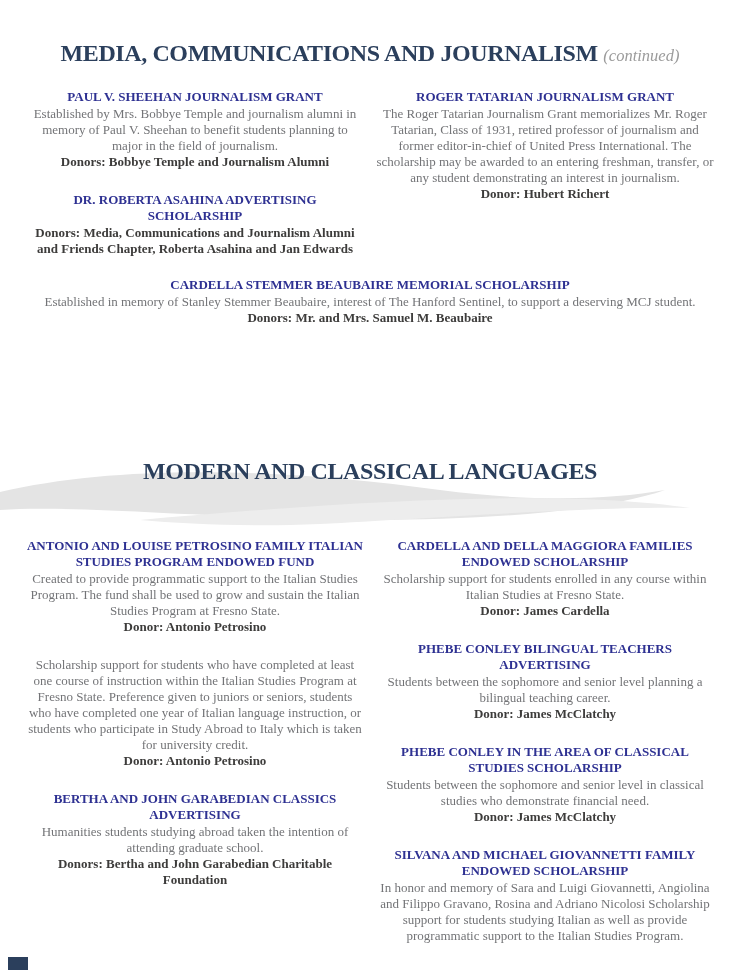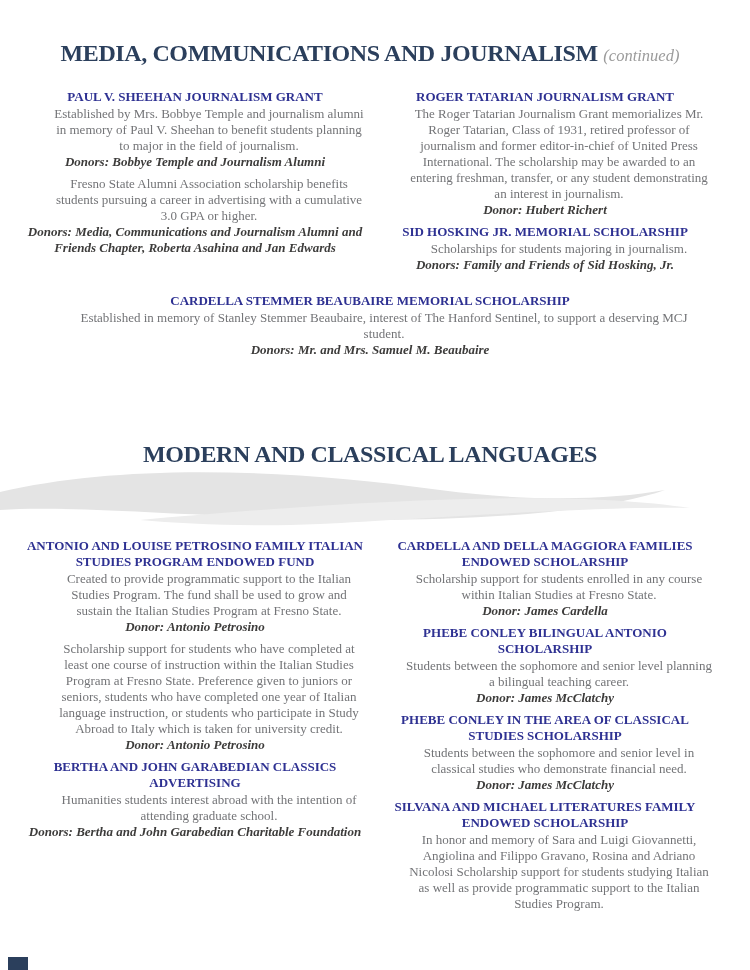--- a/index.html
+++ b/index.html
@@ -4,33 +4,33 @@
 <style>
   html,body { margin:0; padding:0; background:#ffffff; }
   body { width:750px; height:970px; font-family:"Liberation Serif","DejaVu Serif",serif; }
   .page { position:relative; width:740px; height:970px; overflow:hidden; background:#fff; }
 
   
   .sec-header { text-align:center; color:var(--header-c,#2b3f5c); font-weight:700;
                 font-size:24px; letter-spacing:-0.4px; line-height:1.1; }
   .sec-header .suffix { color:#9b9b9b; font-weight:400; font-style:italic; font-size:16.5px; letter-spacing:0; }
   .header1 { margin:0; padding-top:40px; }
-  .header2 { position:absolute; top:441px; left:0; right:0; margin:0; z-index:2; }
+  .header2 { position:absolute; top:458px; left:0; right:0; margin:0; z-index:2; }
 
   
   .columns { display:flex; gap:12px; padding:0 26px; }
   .columns1 { margin-top:23px; }
   .columns2 { position:absolute; top:538px; left:0; right:0; z-index:2; }
-  .col { flex:1; display:flex; flex-direction:column; gap:6px; }
+  .col { flex:1; display:flex; flex-direction:column; gap:22px; }
 
   
   .entry { text-align:center; font-size:13px; line-height:16px; }
   .entry-title  { color:var(--title-c,#2e3192); font-weight:700; margin-bottom:1px; }
-  .entry-desc   { color:var(--body-c,#737477);margin-left:28px; }
-  .entry-donors { color:var(--donor-c,#3d3c3b); font-weight:700;font-style:italic; }
+  .entry-desc   { color:var(--body-c,#737477); }
+  .entry-donors { color:var(--donor-c,#3d3c3b); font-weight:700; }
 
   .full-entry { margin-top:20px; padding:0 44px; }
 
   
   .swoosh { position:absolute; top:462px; left:0; width:750px; height:75px; z-index:1; }
   .swoosh .w1 { fill:var(--swoosh-c,#e4e4e4); }
   .swoosh .w2 { fill:#ededed; }
 
   
   .corner-mark { position:absolute; left:8px; bottom:0; width:20px; height:13px;
@@ -47,34 +47,29 @@
   </h1>
 
   <div class="columns columns1">
     <div class="col">
       <div class="entry">
         <div class="entry-title">PAUL V. SHEEHAN JOURNALISM GRANT</div>
         <div class="entry-desc">Established by Mrs. Bobbye Temple and journalism alumni in memory of Paul V. Sheehan to benefit students planning to major in the field of journalism.</div>
         <div class="entry-donors">Donors: Bobbye Temple and Journalism Alumni</div>
       </div>
       <div class="entry">
-        <div class="entry-desc">Fresno State Alumni Association scholarship benefits students pursuing a career in advertising with a cumulative 3.0 GPA or higher.</div>
+        <div class="entry-title">DR. ROBERTA ASAHINA ADVERTISING SCHOLARSHIP</div>
         <div class="entry-donors">Donors: Media, Communications and Journalism Alumni and Friends Chapter, Roberta Asahina and Jan Edwards</div>
       </div>
     </div>
     <div class="col">
       <div class="entry">
         <div class="entry-title">ROGER TATARIAN JOURNALISM GRANT</div>
         <div class="entry-desc">The Roger Tatarian Journalism Grant memorializes Mr. Roger Tatarian, Class of 1931, retired professor of journalism and former editor-in-chief of United Press International. The scholarship may be awarded to an entering freshman, transfer, or any student demonstrating an interest in journalism.</div>
         <div class="entry-donors">Donor: Hubert Richert</div>
-      </div>
-      <div class="entry">
-        <div class="entry-title">SID HOSKING JR. MEMORIAL SCHOLARSHIP</div>
-        <div class="entry-desc">Scholarships for students majoring in journalism.</div>
-        <div class="entry-donors">Donors: Family and Friends of Sid Hosking, Jr.</div>
       </div>
     </div>
   </div>
 
   <div class="entry full-entry">
     <div class="entry-title">CARDELLA STEMMER BEAUBAIRE MEMORIAL SCHOLARSHIP</div>
     <div class="entry-desc">Established in memory of Stanley Stemmer Beaubaire, interest of The Hanford Sentinel, to support a deserving MCJ student.</div>
     <div class="entry-donors">Donors: Mr. and Mrs. Samuel M. Beaubaire</div>
   </div>
 
@@ -93,41 +88,41 @@
         <div class="entry-title">ANTONIO AND LOUISE PETROSINO FAMILY ITALIAN STUDIES PROGRAM ENDOWED FUND</div>
         <div class="entry-desc">Created to provide programmatic support to the Italian Studies Program. The fund shall be used to grow and sustain the Italian Studies Program at Fresno State.</div>
         <div class="entry-donors">Donor: Antonio Petrosino</div>
       </div>
       <div class="entry">
         <div class="entry-desc">Scholarship support for students who have completed at least one course of instruction within the Italian Studies Program at Fresno State. Preference given to juniors or seniors, students who have completed one year of Italian language instruction, or students who participate in Study Abroad to Italy which is taken for university credit.</div>
         <div class="entry-donors">Donor: Antonio Petrosino</div>
       </div>
       <div class="entry">
         <div class="entry-title">BERTHA AND JOHN GARABEDIAN CLASSICS ADVERTISING</div>
-        <div class="entry-desc">Humanities students interest abroad with the intention of attending graduate school.</div>
+        <div class="entry-desc">Humanities students studying abroad taken the intention of attending graduate school.</div>
         <div class="entry-donors">Donors: Bertha and John Garabedian Charitable Foundation</div>
       </div>
     </div>
     <div class="col">
       <div class="entry">
         <div class="entry-title">CARDELLA AND DELLA MAGGIORA FAMILIES ENDOWED SCHOLARSHIP</div>
         <div class="entry-desc">Scholarship support for students enrolled in any course within Italian Studies at Fresno State.</div>
         <div class="entry-donors">Donor: James Cardella</div>
       </div>
       <div class="entry">
-        <div class="entry-title">PHEBE CONLEY BILINGUAL ANTONIO SCHOLARSHIP</div>
+        <div class="entry-title">PHEBE CONLEY BILINGUAL TEACHERS ADVERTISING</div>
         <div class="entry-desc">Students between the sophomore and senior level planning a bilingual teaching career.</div>
         <div class="entry-donors">Donor: James McClatchy</div>
       </div>
       <div class="entry">
         <div class="entry-title">PHEBE CONLEY IN THE AREA OF CLASSICAL STUDIES SCHOLARSHIP</div>
         <div class="entry-desc">Students between the sophomore and senior level in classical studies who demonstrate financial need.</div>
         <div class="entry-donors">Donor: James McClatchy</div>
       </div>
       <div class="entry">
-        <div class="entry-title">SILVANA AND MICHAEL LITERATURES FAMILY ENDOWED SCHOLARSHIP</div>
+        <div class="entry-title">SILVANA AND MICHAEL GIOVANNETTI FAMILY ENDOWED SCHOLARSHIP</div>
         <div class="entry-desc">In honor and memory of Sara and Luigi Giovannetti, Angiolina and Filippo Gravano, Rosina and Adriano Nicolosi Scholarship support for students studying Italian as well as provide programmatic support to the Italian Studies Program.</div>
       </div>
     </div>
   </div>
 
   <div class="corner-mark"></div>
 </div>
 
 </body></html>

